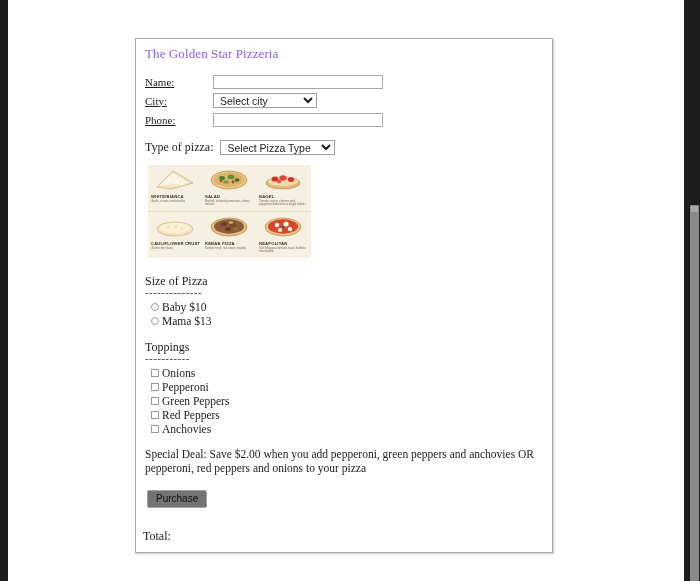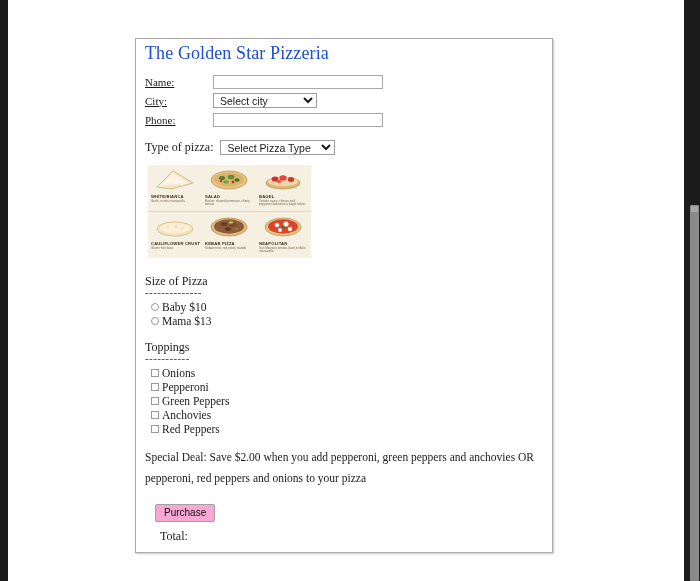--- a/index.html
+++ b/index.html
@@ -69,22 +69,22 @@
     height: 515px;
     background: #ffffff;
     border: 1px solid #aaaaaa;
     box-shadow: 1px 1px 2px rgba(0,0,0,0.22);
     box-sizing: border-box;
     padding: 7px 9px 0 9px;
     overflow: hidden;
   }
 
   .shop-title {
-    font-size: 18px;
-    color: #1d4ed8;
+    font-size: 13px;
+    color: #8b5cf6;
     line-height: 15px;
     margin: 0 0 12px 0;
     letter-spacing: 0.1px;
   }
 
   
   .contact-grid {
     display: block;
     margin-bottom: 11px;
   }
@@ -245,41 +245,41 @@
     font-size: 11.5px;
     color: #1a1a1a;
     line-height: 13px;
   }
   .size-block { margin-bottom: 12px; }
   .toppings-block { margin-bottom: 11px; }
 
   .deal-text {
     font-size: 11.5px;
     color: #1a1a1a;
-    line-height: 21px;
+    line-height: 14px;
     width: 396px;
     margin-bottom: 13px;
   }
 
   button.purchase-btn {
     font-family: "Liberation Sans", sans-serif;
     font-size: 10px;
     color: #101010;
-    background: #f9a8d4;
+    background: #737373;
     border: 1px solid #a0a0a0;
     border-radius: 2px;
     padding: 2px 8px;
-    margin-left: 10px;
+    margin-left: 2px;
     cursor: pointer;
     line-height: 12px;
   }
 
   .total-row {
     position: absolute;
-    left: 24px;
+    left: 7px;
     bottom: 8px;
     font-size: 12px;
     color: #1a1a1a;
   }
 </style>
 </head>
 <body>
 
 <div class="edge-bar-left"></div>
 
@@ -435,25 +435,25 @@
       <label class="option-line">
         <span class="check-box"></span>
         <span class="option-label">Pepperoni</span>
       </label>
       <label class="option-line">
         <span class="check-box"></span>
         <span class="option-label">Green Peppers</span>
       </label>
       <label class="option-line">
         <span class="check-box"></span>
+        <span class="option-label">Red Peppers</span>
+      </label>
+      <label class="option-line">
+        <span class="check-box"></span>
         <span class="option-label">Anchovies</span>
-      </label>
-      <label class="option-line">
-        <span class="check-box"></span>
-        <span class="option-label">Red Peppers</span>
       </label>
     </div>
 
     <div class="deal-text">Special Deal: Save $2.00 when you add pepperoni, green peppers and anchovies OR pepperoni, red peppers and onions to your pizza</div>
 
     <button class="purchase-btn">Purchase</button>
 
     <div class="total-row">
       <span>Total:</span>
       <span></span>

